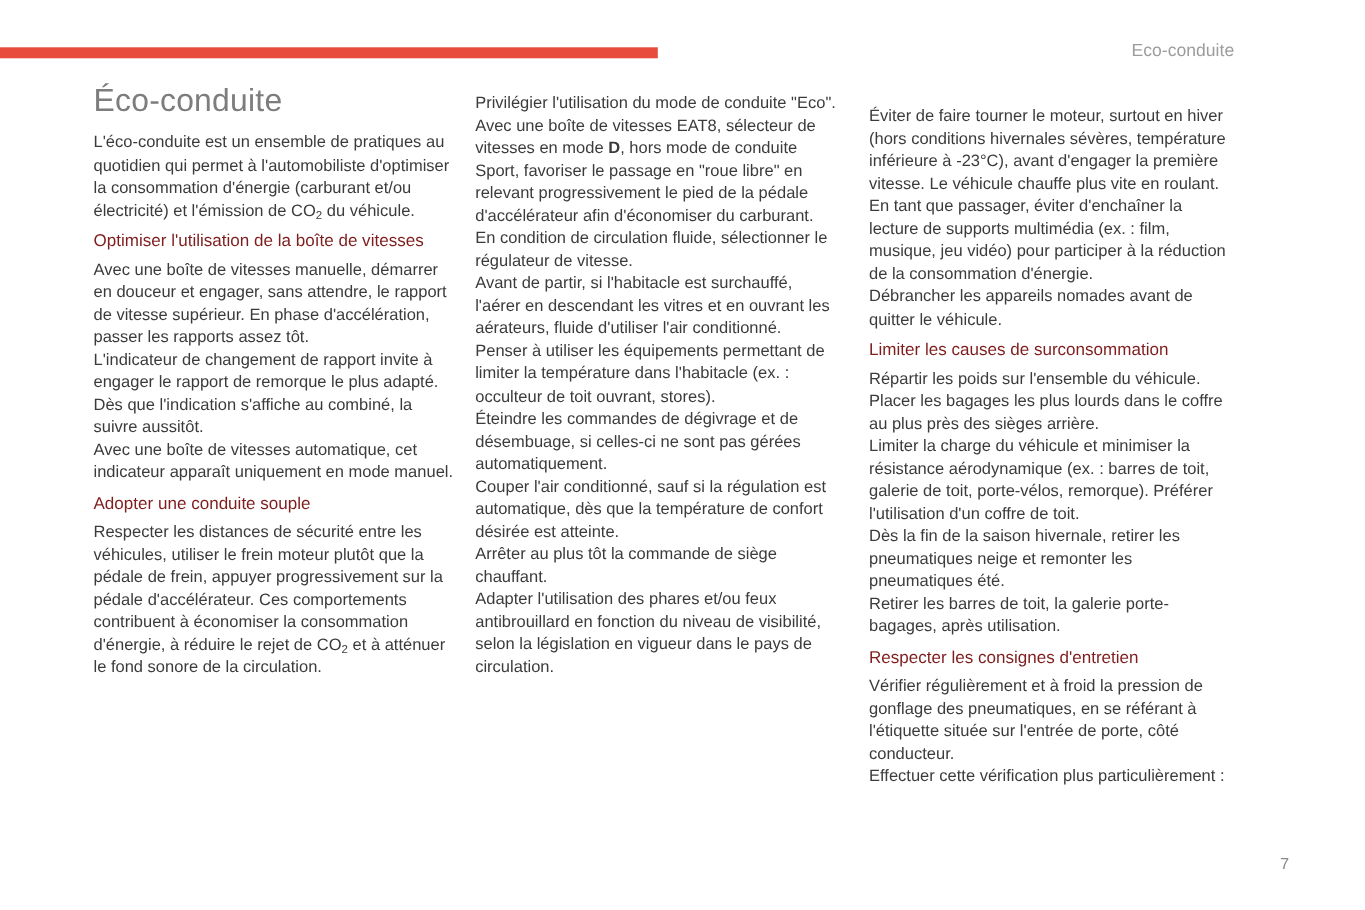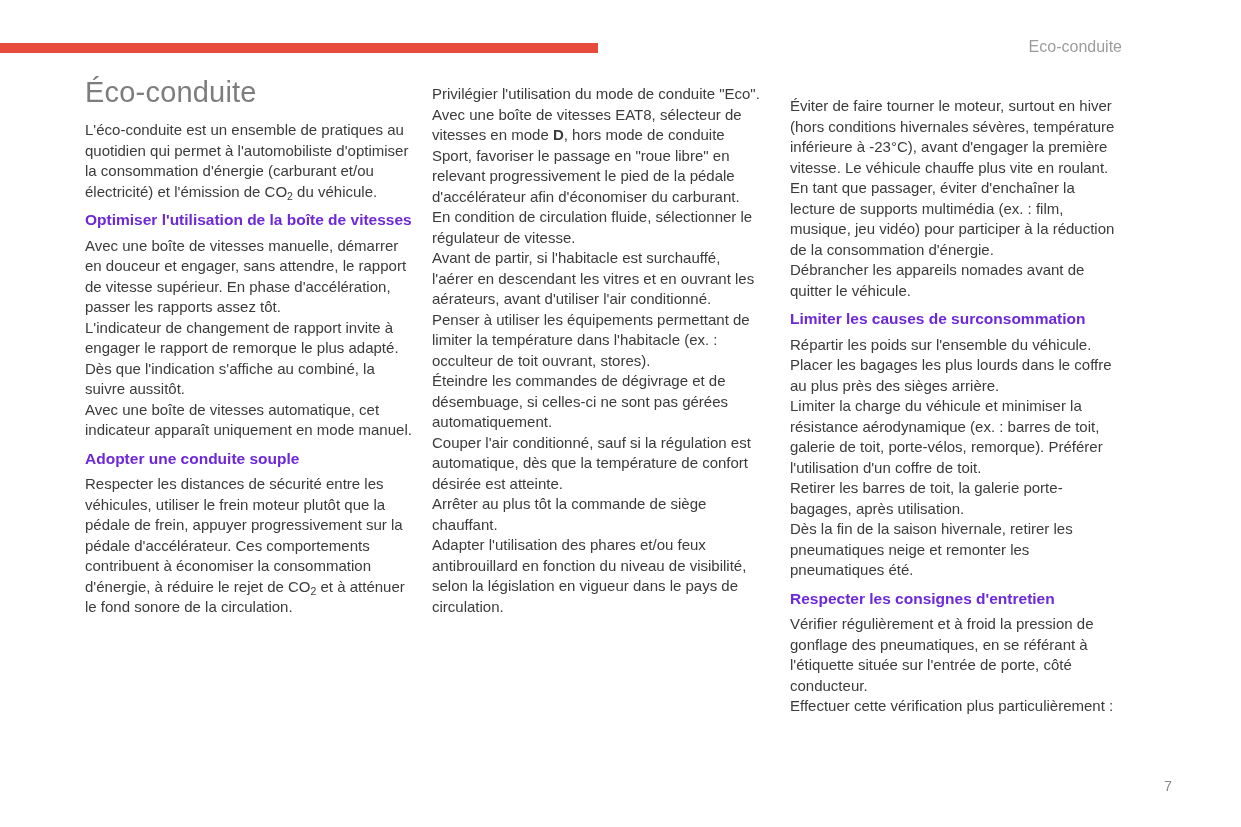--- a/index.html
+++ b/index.html
@@ -46,22 +46,22 @@
   }
   .para {
     margin: 0;
     font-size: 15px;
     line-height: 20.5px;
     color: #3b3b3b;
   }
   .heading {
     font-size: 15.5px;
     line-height: 20.5px;
-    font-weight: 700;
-    color: #6d28d9;
+    font-weight: 400;
+    color: #7f1d1d;
     margin: 8px 0 5px 0;
   }
   .para b { font-weight: 700; }
   .para sub {
     font-size: 10.5px;
     line-height: 0;
     vertical-align: -3px;
   }
   .page-number {
     position: absolute;
@@ -89,38 +89,38 @@
         <p class="para"><span>Avec une boîte de vitesses automatique, cet indicateur apparaît uniquement en mode manuel.</span></p>
         <h2 class="heading">Adopter une conduite souple</h2>
         <p class="para"><span>Respecter les distances de sécurité entre les véhicules, utiliser le frein moteur plutôt que la pédale de frein, appuyer progressivement sur la pédale d'accélérateur. Ces comportements contribuent à économiser la consommation d'énergie, à réduire le rejet de CO</span><sub>2</sub><span> et à atténuer le fond sonore de la circulation.</span></p>
       </div>
   </section>
   <section class="column" id="col1">
     <div>
         <p class="para"><span>Privilégier l'utilisation du mode de conduite "Eco".</span></p>
         <p class="para"><span>Avec une boîte de vitesses EAT8, sélecteur de vitesses en mode </span><b>D</b><span>, hors mode de conduite Sport, favoriser le passage en "roue libre" en relevant progressivement le pied de la pédale d'accélérateur afin d'économiser du carburant.</span></p>
         <p class="para"><span>En condition de circulation fluide, sélectionner le régulateur de vitesse.</span></p>
-        <p class="para"><span>Avant de partir, si l'habitacle est surchauffé, l'aérer en descendant les vitres et en ouvrant les aérateurs, avant d'utiliser l'air conditionné.</span></p>
+        <p class="para"><span>Avant de partir, si l'habitacle est surchauffé, l'aérer en descendant les vitres et en ouvrant les aérateurs, fluide d'utiliser l'air conditionné.</span></p>
         <p class="para"><span>Penser à utiliser les équipements permettant de limiter la température dans l'habitacle (ex. : occulteur de toit ouvrant, stores).</span></p>
         <p class="para"><span>Éteindre les commandes de dégivrage et de désembuage, si celles-ci ne sont pas gérées automatiquement.</span></p>
         <p class="para"><span>Couper l'air conditionné, sauf si la régulation est automatique, dès que la température de confort désirée est atteinte.</span></p>
         <p class="para"><span>Arrêter au plus tôt la commande de siège chauffant.</span></p>
         <p class="para"><span>Adapter l'utilisation des phares et/ou feux antibrouillard en fonction du niveau de visibilité, selon la législation en vigueur dans le pays de circulation.</span></p>
       </div>
   </section>
   <section class="column" id="col2">
     <div>
         <p class="para"><span>Éviter de faire tourner le moteur, surtout en hiver (hors conditions hivernales sévères, température inférieure à -23°C), avant d'engager la première vitesse. Le véhicule chauffe plus vite en roulant.</span></p>
         <p class="para"><span>En tant que passager, éviter d'enchaîner la lecture de supports multimédia (ex. : film, musique, jeu vidéo) pour participer à la réduction de la consommation d'énergie.</span></p>
         <p class="para"><span>Débrancher les appareils nomades avant de quitter le véhicule.</span></p>
         <h2 class="heading">Limiter les causes de surconsommation</h2>
         <p class="para"><span>Répartir les poids sur l'ensemble du véhicule. Placer les bagages les plus lourds dans le coffre au plus près des sièges arrière.</span></p>
         <p class="para"><span>Limiter la charge du véhicule et minimiser la résistance aérodynamique (ex. : barres de toit, galerie de toit, porte-vélos, remorque). Préférer l'utilisation d'un coffre de toit.</span></p>
+        <p class="para"><span>Dès la fin de la saison hivernale, retirer les pneumatiques neige et remonter les pneumatiques été.</span></p>
         <p class="para"><span>Retirer les barres de toit, la galerie porte-bagages, après utilisation.</span></p>
-        <p class="para"><span>Dès la fin de la saison hivernale, retirer les pneumatiques neige et remonter les pneumatiques été.</span></p>
         <h2 class="heading">Respecter les consignes d'entretien</h2>
         <p class="para"><span>Vérifier régulièrement et à froid la pression de gonflage des pneumatiques, en se référant à l'étiquette située sur l'entrée de porte, côté conducteur.</span></p>
         <p class="para"><span>Effectuer cette vérification plus particulièrement :</span></p>
       </div>
   </section>
 </main>
 
 <div class="page-number">7</div>
 
 </body></html>

